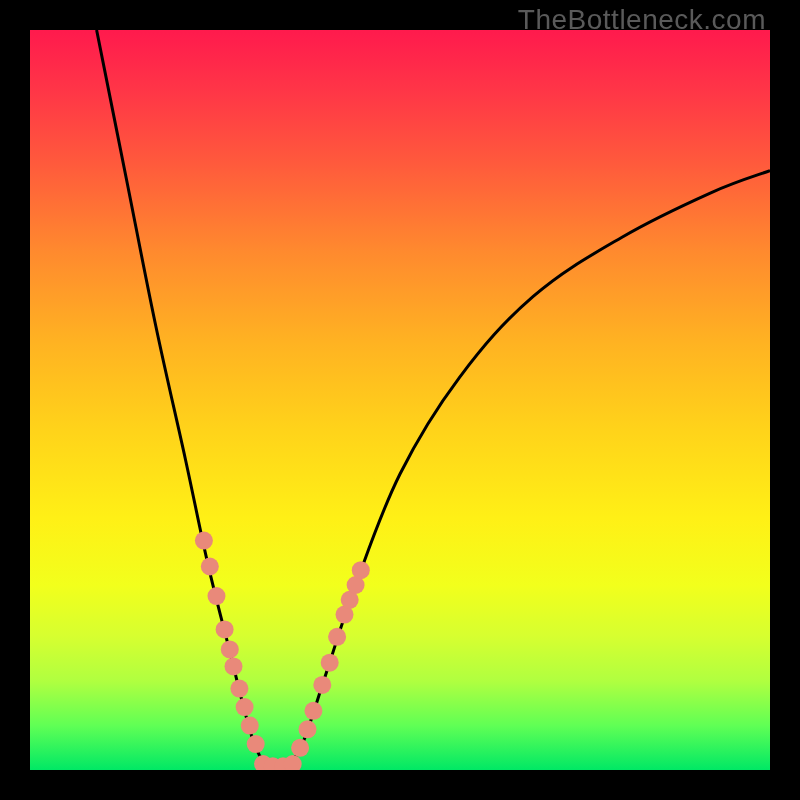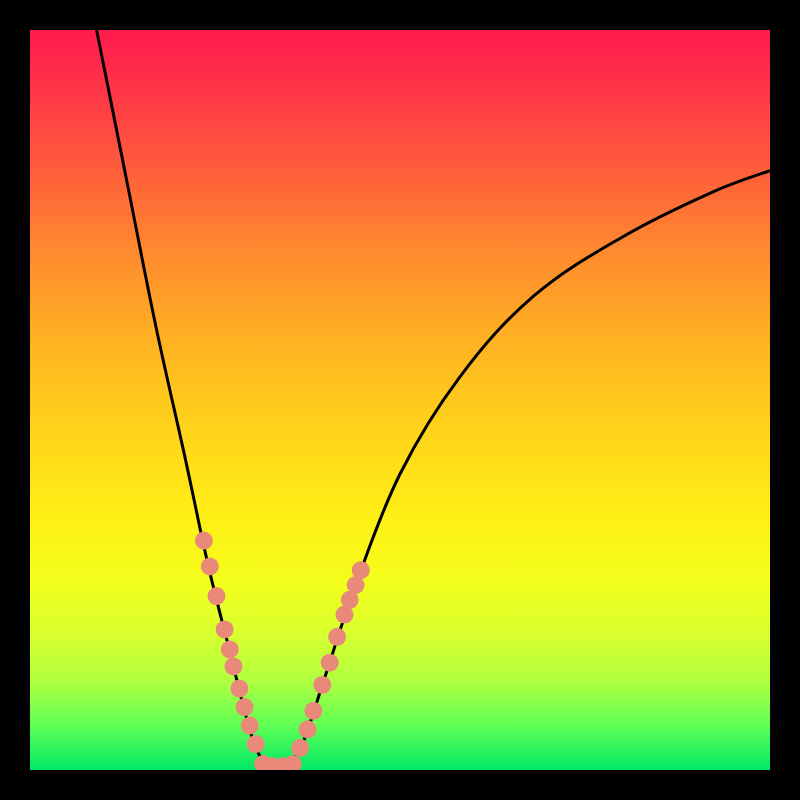--- a/index.html
+++ b/index.html
@@ -55,20 +55,21 @@
     left: 0;
     top: 0;
     width: 740px;
     height: 740px;
   }
 </style>
 </head>
 <body>
 
 <div class="outer">
+  <div class="watermark">TheBottleneck.com</div>
   <div class="plot">
     <svg class="curve" viewBox="0 0 740 740">
       <path id="path-left" fill="none" stroke-width="3" d="M 66.6 0 C 71.928 26.64, 85.544 94.72, 96.2 148 C 106.85600000000001 201.28, 115.144 245.38400000000001, 125.80000000000001 296 C 136.45600000000002 346.616, 146.07600000000002 386.576, 155.4 429.2 C 164.724 471.82399999999996, 169.608 498.16799999999995, 177.6 532.8 C 185.59199999999998 567.432, 193.14000000000001 594.96, 199.8 621.6 C 206.46 648.24, 209.938 663.4839999999999, 214.6 680.8 C 219.262 698.116, 221.70399999999998 707.81, 225.7 717.8 C 229.696 727.79, 234.80200000000002 732.9699999999999, 236.8 736.3" stroke="#000000"></path>
       <path id="path-flat" fill="none" stroke-width="3" d="M 236.8 736.3 C 240.79600000000002 736.3, 255.004 736.3, 259 736.3" stroke="#000000"></path>
       <path id="path-right" fill="none" stroke-width="3" d="M 259 736.3 C 261.664 731.6379999999999, 267.14 727.05, 273.8 710.4 C 280.46000000000004 693.75, 286.676 671.7719999999999, 296 643.8 C 305.324 615.828, 312.28000000000003 590.9639999999999, 325.6 555 C 338.92 519.0360000000001, 351.35200000000003 481.296, 370 444 C 388.64799999999997 406.704, 405.224 379.768, 429.2 347.79999999999995 C 453.176 315.83199999999994, 473.8960000000001 291.70799999999997, 503.20000000000005 266.4 C 532.504 241.09199999999998, 560.032 225.84800000000004, 592 207.20000000000005 C 623.968 188.55200000000005, 654.1600000000001 174.78799999999998, 680.8000000000001 162.79999999999995 C 707.44 150.81199999999993, 729.344 144.59599999999992, 740 140.5999999999999" stroke="#000000"></path>
       <g id="markers">
           <circle cx="173.89999999999998" cy="510.6" r="9" fill="#e9897a"></circle>
           <circle cx="179.82" cy="536.5" r="9" fill="#e9897a"></circle>
           <circle cx="186.48" cy="566.1" r="9" fill="#e9897a"></circle>
           <circle cx="194.62" cy="599.4" r="9" fill="#e9897a"></circle>

